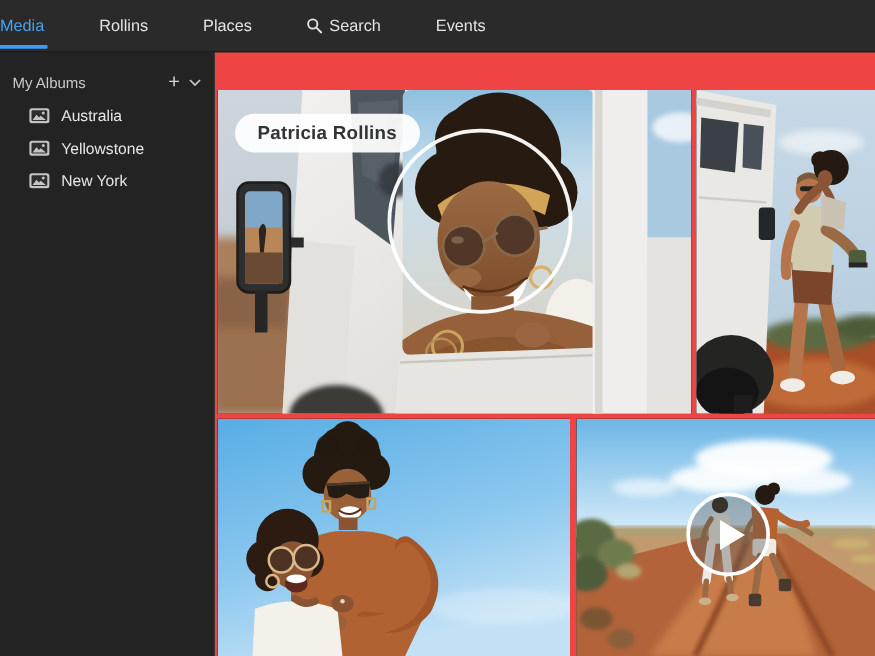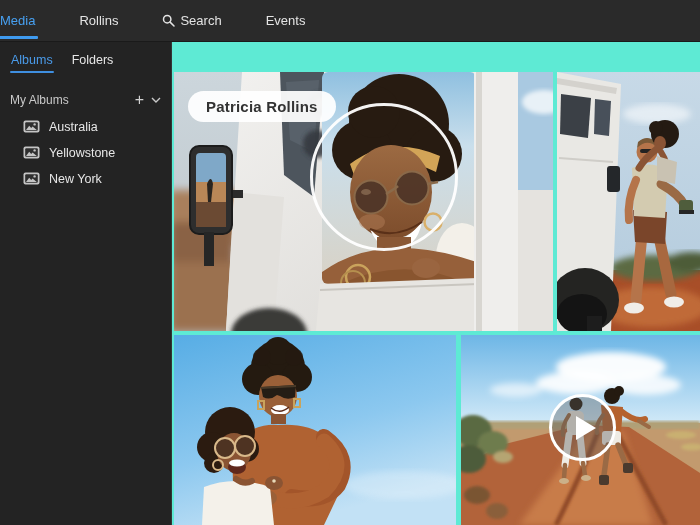--- a/index.html
+++ b/index.html
@@ -27,21 +27,21 @@
   .albums-header{display:flex;align-items:center;margin:17px 10px 7px 10px;color:#c9c9c9;font-size:12px;}
   .albums-header .spacer{flex:1;}
   .plus-btn{color:#d2d2d2;font-size:16px;line-height:12px;margin-right:7px;cursor:pointer;}
   .chev-btn{display:flex;cursor:pointer;}
   .album-list{list-style:none;margin:0;padding:0;}
   .album-item{display:flex;align-items:flex-start;gap:9px;padding:6px 0 6px 23px;color:#e6e6e6;
               font-size:12.5px;cursor:pointer;}
   .album-icon{display:flex;flex:0 0 auto;}
 
   
-  .media{position:absolute;left:172px;top:42px;width:528px;height:483px;background:#5eead4;text-decoration:underline;}
+  .media{position:absolute;left:172px;top:42px;width:528px;height:483px;background:#ef4444;text-decoration:underline;}
   .tile{position:absolute;overflow:hidden;background:#111;}
   .tile svg{display:block;width:100%;height:100%;}
   #tile1{left:2px;top:30px;width:379px;height:259px;}
   #tile2{left:385px;top:30px;width:143px;height:259px;}
   #tile3{left:2px;top:293px;width:282px;height:190px;}
   #tile4{left:289px;top:293px;width:239px;height:190px;}
 
   .face-pill{position:absolute;left:14px;top:19px;height:31px;display:flex;align-items:center;
              padding:0 18px;background:rgba(255,255,255,0.93);border-radius:16px;color:#333;
              font-size:15px;font-weight:600;letter-spacing:0.2px;cursor:pointer;}
@@ -59,42 +59,37 @@
 <div class="app">
 
   <header class="topnav">
     <div class="nav-tab active">
       <span>Media</span>
     </div>
     <div class="nav-tab">
       <span>Rollins</span>
     </div>
     <div class="nav-tab">
+      <span>Places</span>
+    </div>
+    <div class="nav-tab">
       <span class="search-glyph">
         <svg width="13" height="13" viewBox="0 0 13 13">
           <circle cx="5.2" cy="5.2" r="3.7" fill="none" stroke="#e4e4e4" stroke-width="1.5"></circle>
           <line x1="8.1" y1="8.1" x2="12" y2="12" stroke="#e4e4e4" stroke-width="1.5" stroke-linecap="round"></line>
         </svg>
       </span>
       <span>Search</span>
     </div>
     <div class="nav-tab">
       <span>Events</span>
     </div>
   </header>
 
   <aside class="sidebar">
-    <div class="side-tabs">
-      <div class="side-tab active">
-        <span>Albums</span>
-      </div>
-      <div class="side-tab">
-        <span>Folders</span>
-      </div>
-    </div>
 
     <div class="albums-header">
       <span>My Albums</span>
       <span class="spacer"></span>
       <span class="plus-btn">+</span>
       <span class="chev-btn">
         <svg width="10" height="6" viewBox="0 0 10 6">
           <polyline points="1,1 5,5 9,1" fill="none" stroke="#c9c9c9" stroke-width="1.4"></polyline>
         </svg>
       </span>

